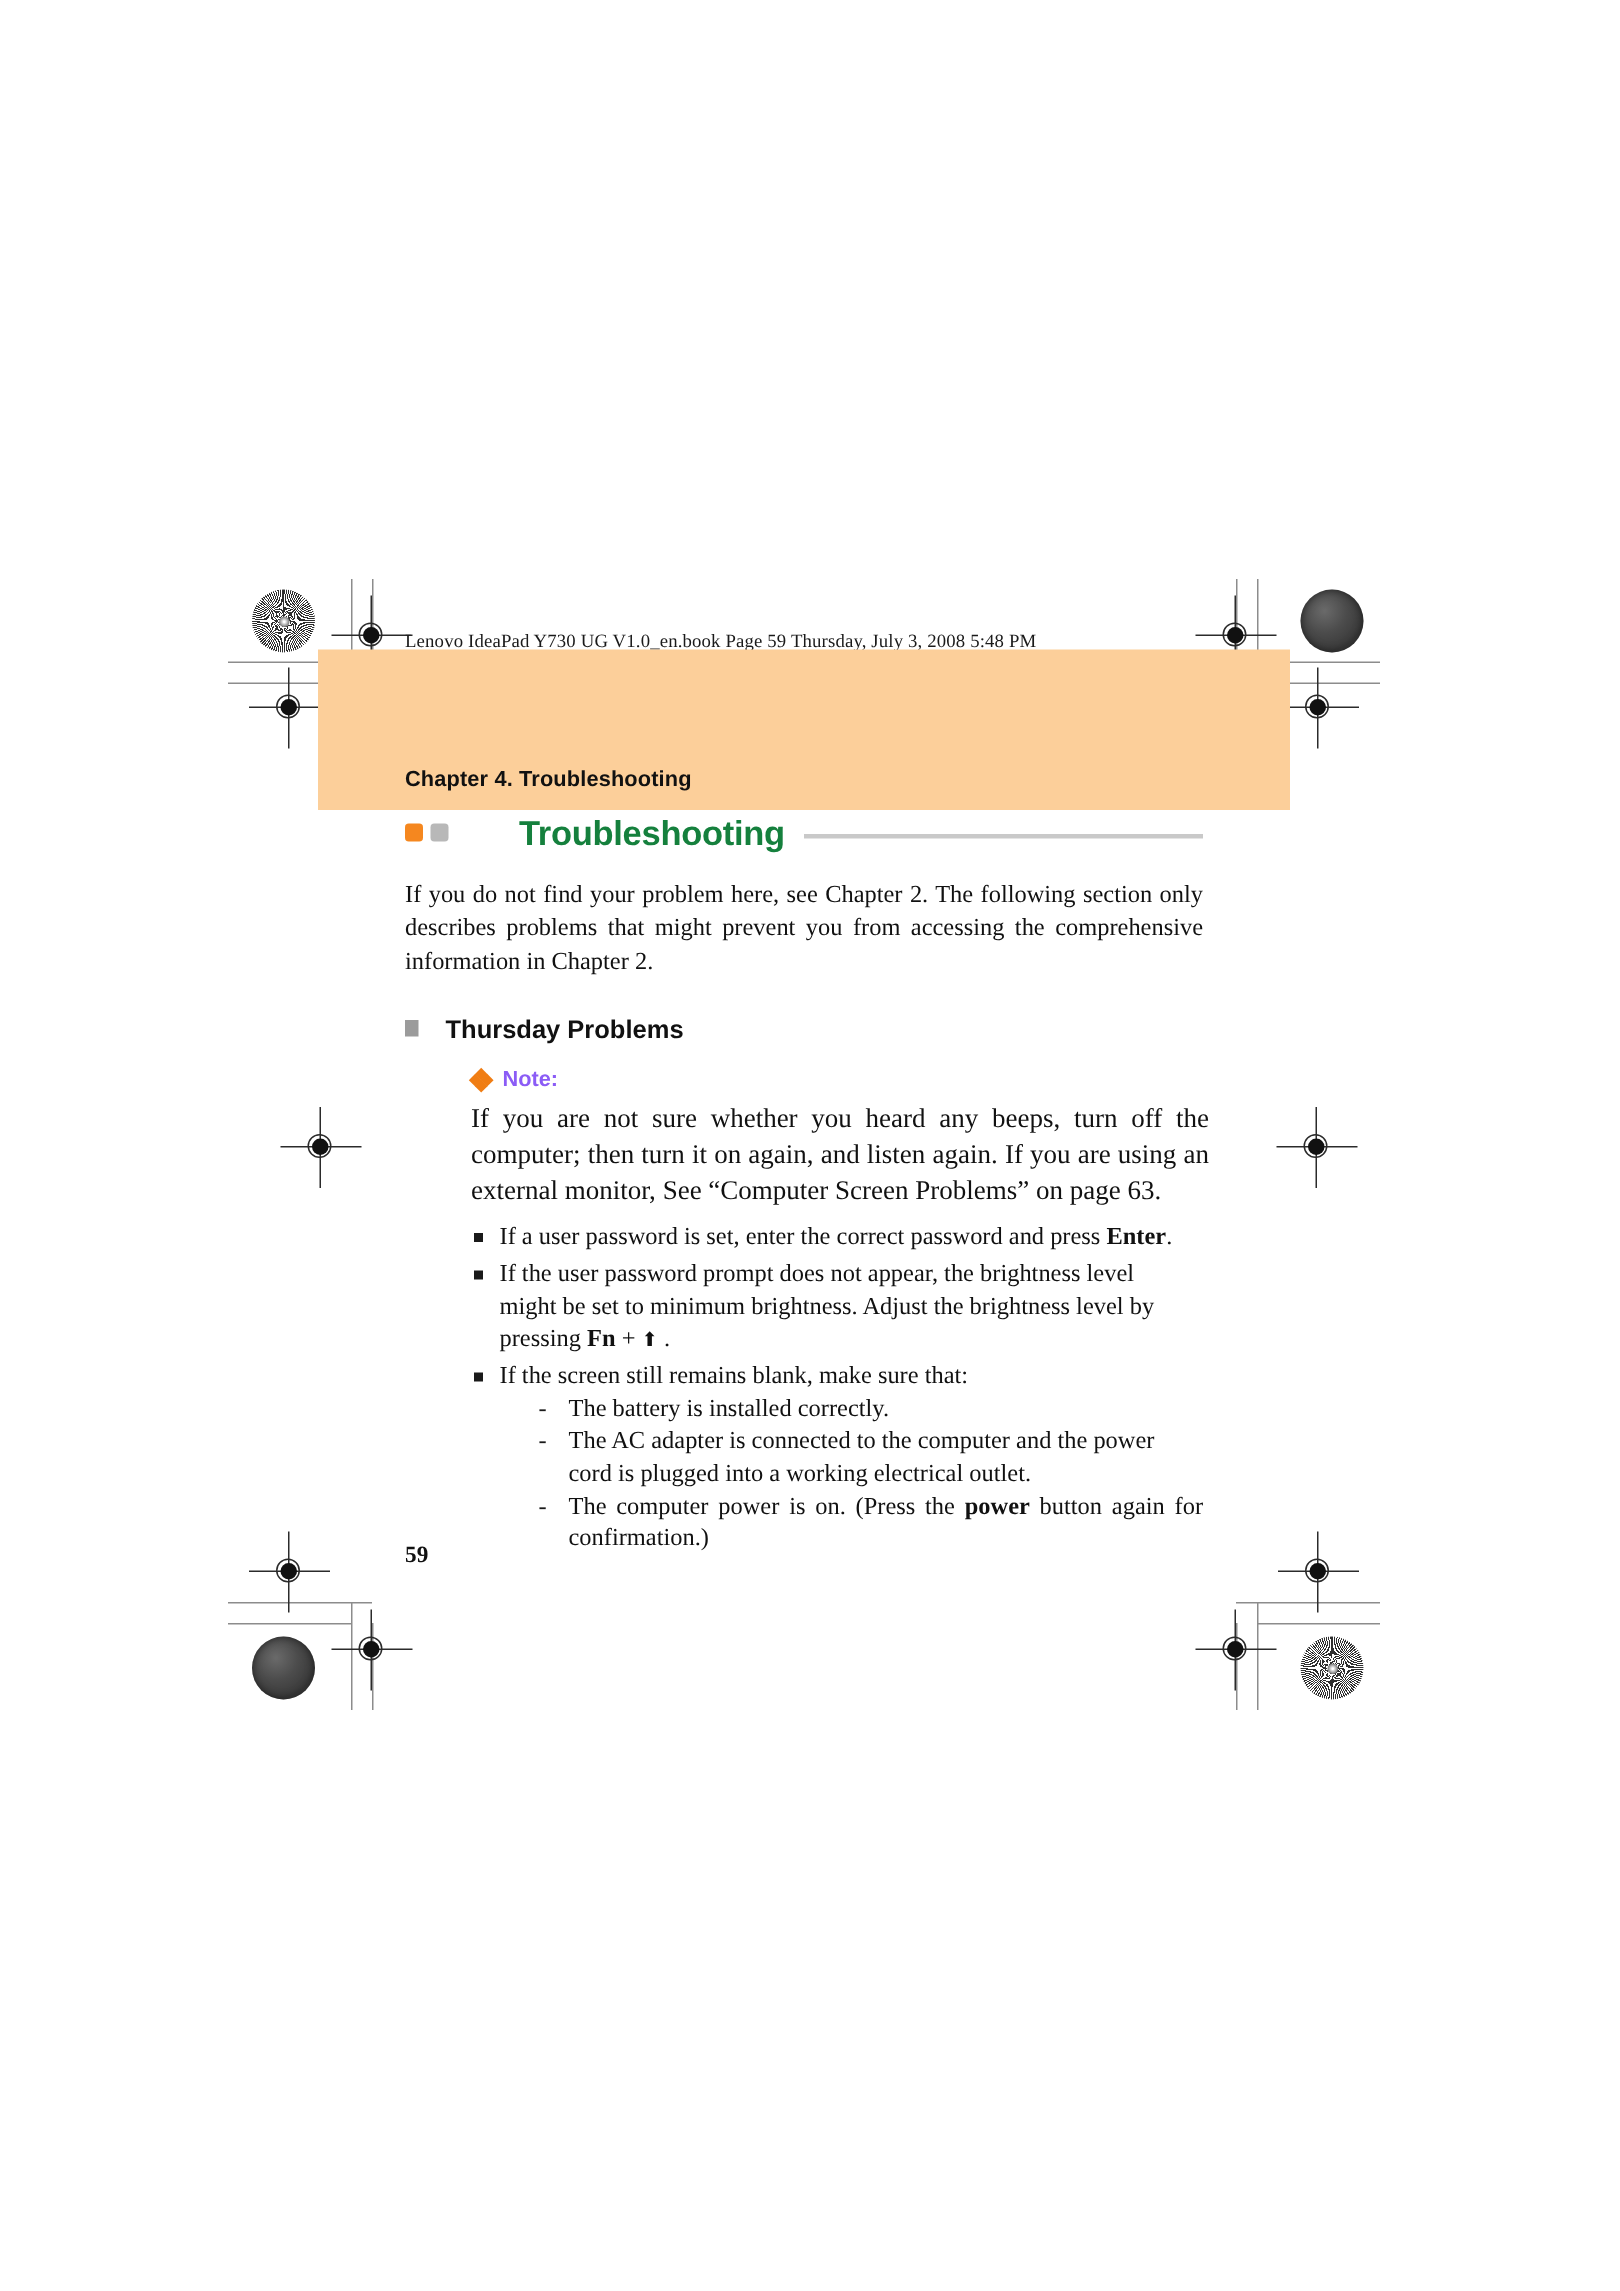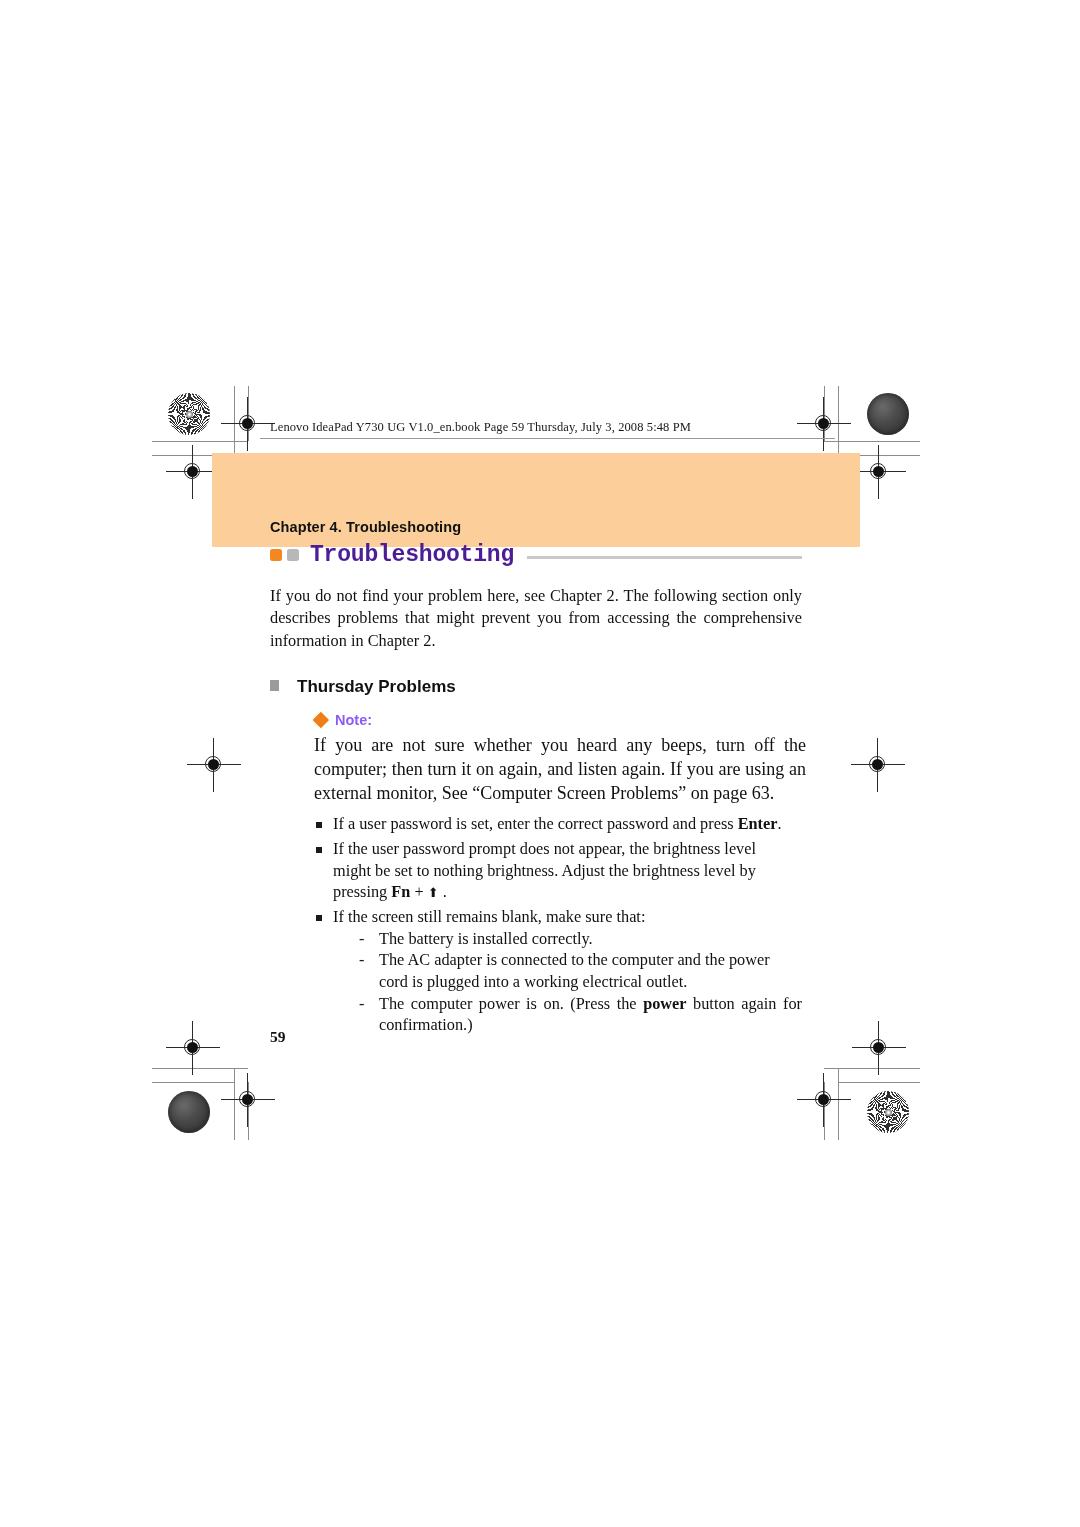--- a/index.html
+++ b/index.html
@@ -101,22 +101,22 @@
   }
   .header-rule {
     position: absolute;
     left: 48px; top: 30px;
     width: 575px; height: 1px;
     background: #9a9a9a;
   }
 
   .chapter-banner {
     position: absolute;
-    left: 0; top: 45px;
-    width: 648px; height: 94px;
+    left: 0; top: 25px;
+    width: 648px; height: 107px;
     background: #fccf9a;
   }
   .chapter-banner-label {
     position: absolute;
     left: 58px;
     bottom: 12px;
     font-family: "Liberation Sans", sans-serif;
     font-weight: bold;
     font-size: 14.5px;
     color: #111;
@@ -137,26 +137,27 @@
     height: 34px;
   }
   .sq {
     width: 12px; height: 12px;
     border-radius: 2.5px;
     flex: 0 0 auto;
   }
   .sq.orange { background: #f5871f; margin-right: 5px; }
   .sq.gray   { background: #b8b8b8; margin-right: 11px; }
   .section-title {
-    font-family: Liberation Mono, monospace;
+    font-family: Liberation Sans, sans-serif;
     font-weight: bold;
     font-size: 23px;
-    color: #4c1d95;
+    color: #15803d;
     letter-spacing: -.2px;
     white-space: nowrap;
+    margin-left: 36px;
   }
   .title-rule {
     flex: 1 1 auto;
     height: 3px;
     background: #c9c9c9;
     margin-left: 13px;
     margin-top: 4px;
   }
 
   .intro {
@@ -435,21 +436,21 @@
       </div>
 
       <ul class="blist">
 
         <li>
           <span>If a user password is set, enter the correct password and press </span><b>Enter</b><span>.</span>
         </li>
 
         <li class="justify">
           <span class="t">If the user password prompt does not appear, the brightness level</span>
-          <span class="t">might be set to nothing brightness. Adjust the brightness level by</span>
+          <span class="t">might be set to minimum brightness. Adjust the brightness level by</span>
           <span class="t last"><span>pressing </span><b>Fn</b><span> + </span><span class="arrow">⬆</span><span> .</span></span>
         </li>
 
         <li>
           <span class="t">If the screen still remains blank, make sure that:</span>
           <ul class="dlist">
             <li><span>The battery is installed correctly.</span></li>
             <li><span>The AC adapter is connected to the computer and the power cord is plugged into a working electrical outlet.</span></li>
             <li style="text-align:justify;text-justify:inter-word;"><span>The computer power is on. (Press the </span><b>power</b><span> button again for confirmation.)</span></li>
           </ul>

